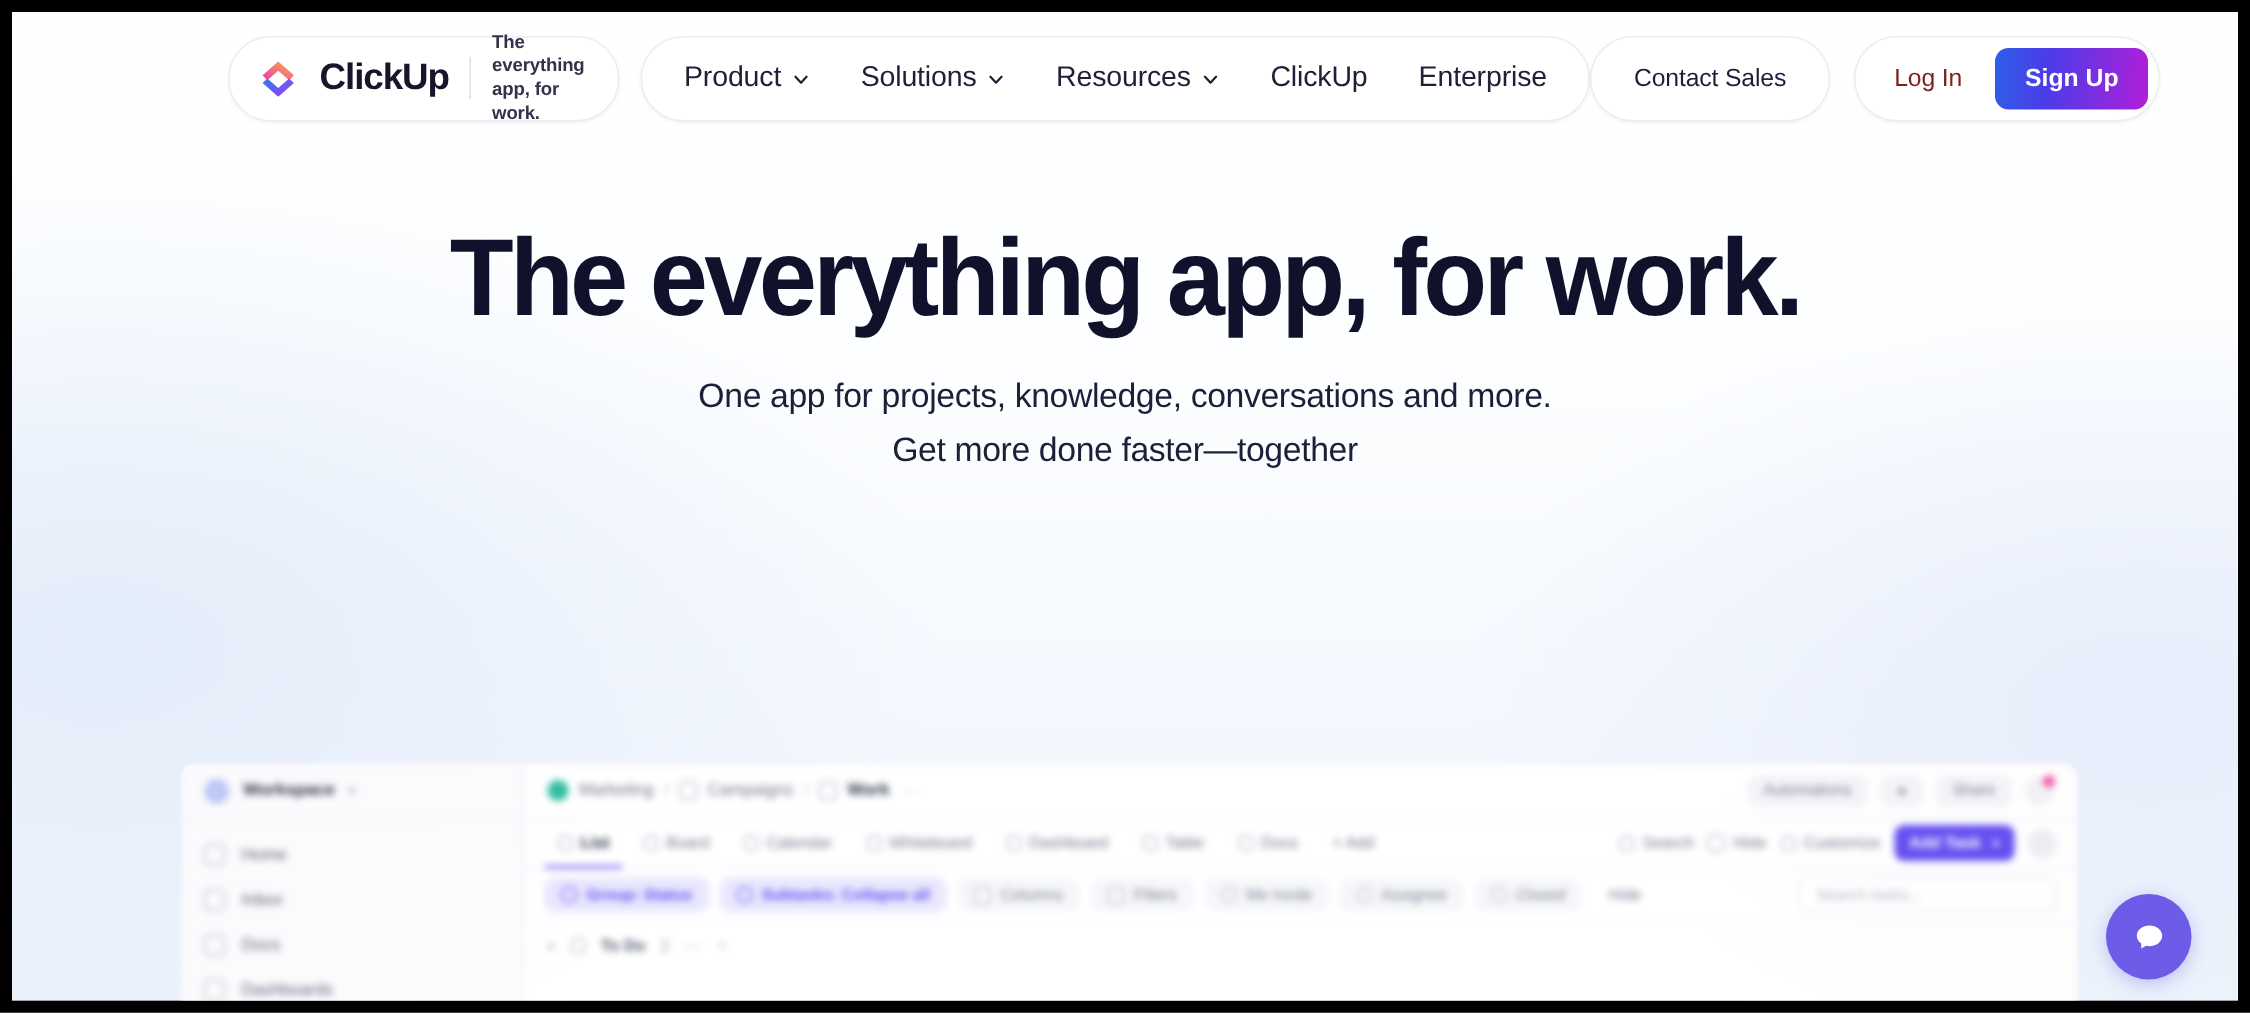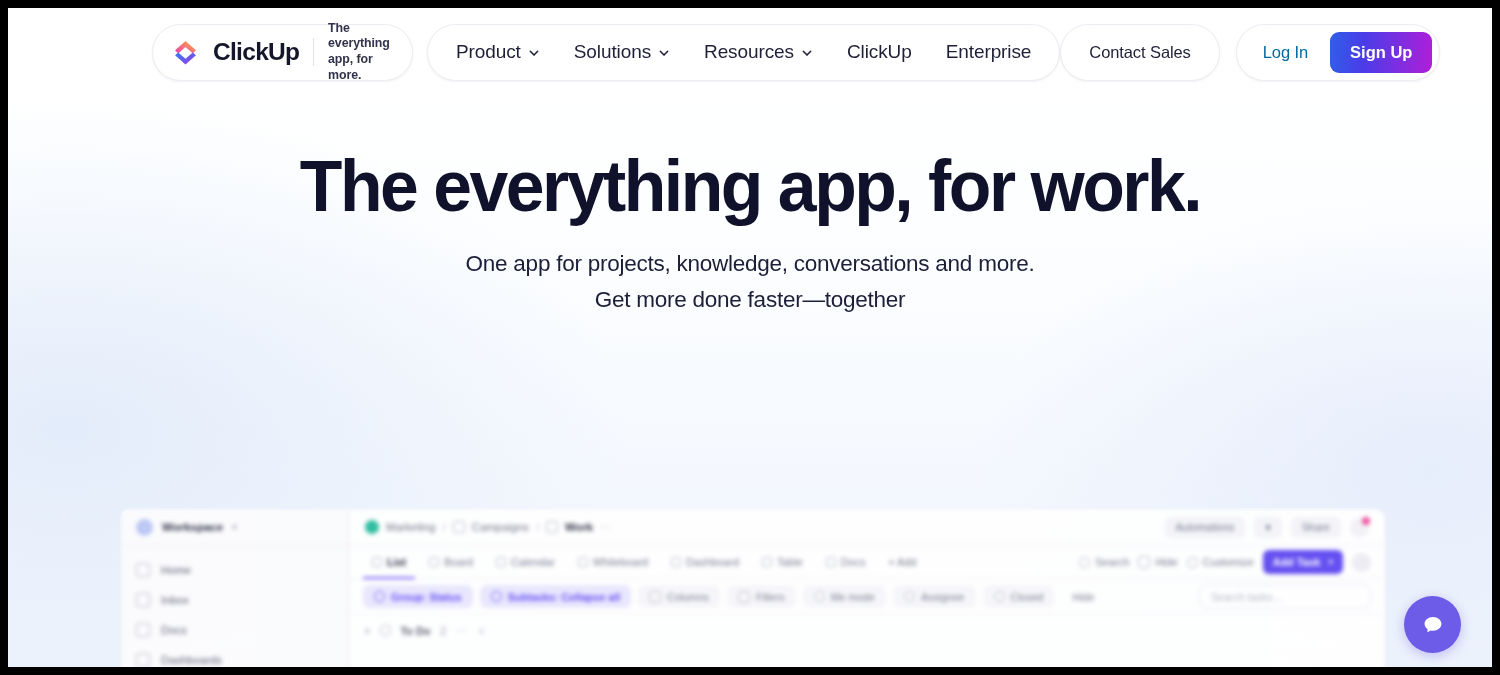--- a/index.html
+++ b/index.html
@@ -74,21 +74,21 @@
   }
 
   .chev { width:12px; height:12px; flex:none; margin-top:2px; }
 
   .nav-right { margin-left:auto; display:flex; align-items:center; gap:16px; margin-right:90px; }
 
   .sales-pill { padding:0 28px;text-align:right; }
   .sales-pill span { font-size:16.5px; color:#1f2038; white-space:nowrap; letter-spacing:-.1px; }
 
   .auth-pill { padding:0 7px 0 26px; gap:22px; }
-  .login-link { font-size:16.5px; color:#0369a1; white-space:nowrap; cursor:pointer; letter-spacing:-.1px; }
+  .login-link { font-size:16.5px; color:#7f1d1d; white-space:nowrap; cursor:pointer; letter-spacing:-.1px; }
 
   .signup-btn {
     height:41px; padding:0 20px;
     border:none; border-radius:9px;
     background:linear-gradient(95deg,#2f5fe8 0%,#4b3ce8 34%,#7b2fe0 66%,#b01ed8 100%);
     color:#fff; font-size:16.5px; font-weight:700;
     font-family:"Liberation Sans", sans-serif;
     cursor:pointer; white-space:nowrap;
     display:flex; align-items:center;
   }
@@ -278,21 +278,21 @@
               <stop offset="1" stop-color="#a03af0"></stop>
           </linearGradient>
         </defs>
         <path d="M3.6 13.2 L16 2.4 L28.4 13.2 L24.7 17.1 L16 9.6 L7.3 17.1 Z" fill="url(#lgTop)"></path>
         <path d="M3.6 19.4 L7.4 15.9 L16 23.3 L24.6 15.9 L28.4 19.4 L16 30.2 Z" fill="url(#lgBot)"></path>
       </svg>
       <span class="logo-word">ClickUp</span>
       <span class="logo-div"></span>
       <span class="logo-tag">
         <span>The everything</span><br>
-        <span>app, for more.</span>
+        <span>app, for work.</span>
       </span>
     </a>
 
     <div class="pill nav-menu">
 
       <div class="nav-item">
         <span>Product</span>
         <svg class="chev" viewBox="0 0 12 12">
           <path d="M2.3 4.2 L6 8.1 L9.7 4.2" fill="none" stroke="#1f2038" stroke-width="1.5" stroke-linecap="round" stroke-linejoin="round"></path>
         </svg>

